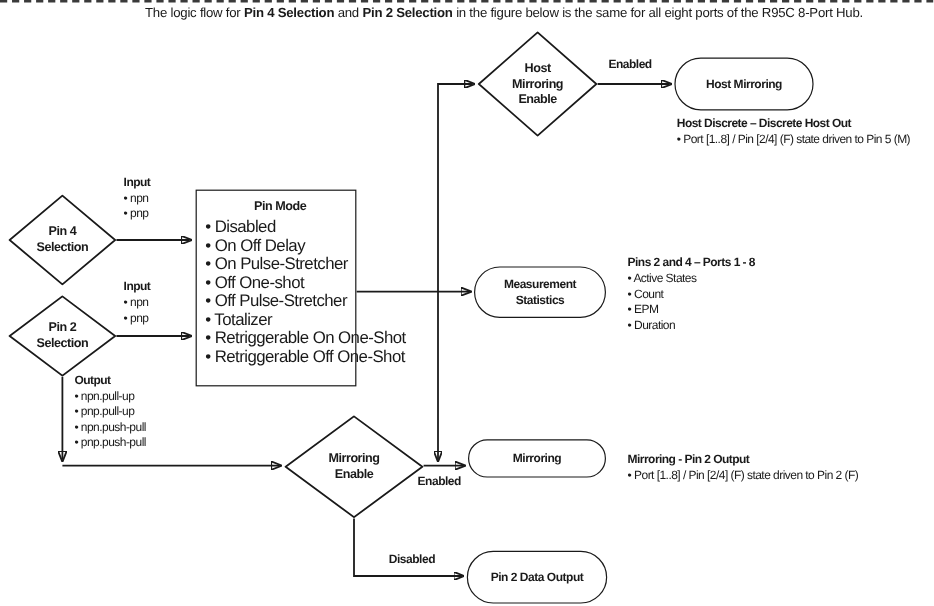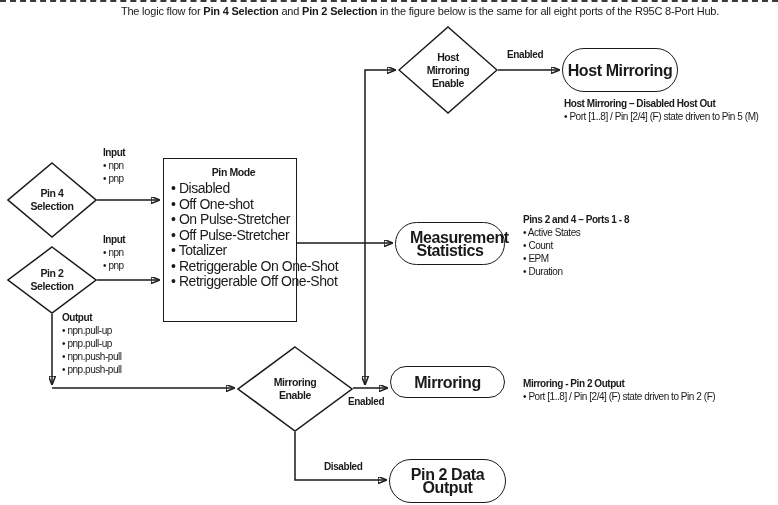--- a/index.html
+++ b/index.html
@@ -22,21 +22,21 @@
   .diamond polygon { fill:#ffffff; stroke:#1a1a1a; stroke-width:1.5; }
   .dlabel {
     position:absolute; inset:0; display:flex; align-items:center; justify-content:center;
     text-align:center; font-weight:bold; font-size:10.5px; line-height:13px; letter-spacing:-0.4px;
   }
   .dlabel span { display:inline-block; }
 
   .stadium {
     background:#ffffff; border:1.5px solid #1a1a1a; border-radius:22px;
     display:flex; align-items:center; justify-content:center; box-sizing:border-box;
-    font-weight:bold; font-size:16px; line-height:13px; letter-spacing:-0.4px; text-align:center;
+    font-weight:bold; font-size:10px; line-height:13px; letter-spacing:-0.4px; text-align:center;
   }
   .stadium span { display:inline-block; }
 
   .pin-mode-box {
     position:absolute; left:163px; top:158px; width:134px; height:164px; box-sizing:border-box;
     background:#ffffff; border:1.5px solid #1a1a1a; z-index:2; padding:6px 0 0 7px;
   }
   .pm-title { font-weight:bold; font-size:10.5px; letter-spacing:-0.4px; line-height:14px; margin-bottom:2px;text-align:center; }
   .pm-item  { font-size:14px; letter-spacing:-0.45px; line-height:15.5px; white-space:nowrap; }
 
@@ -123,22 +123,23 @@
     <span>Mirroring</span>
   </div>
 
   <div class="node stadium" style="left:389px; top:459px; width:117px; height:44px;">
     <span>Pin 2 Data Output</span>
   </div>
 
   <div class="pin-mode-box">
     <div class="pm-title">Pin Mode</div>
     <div class="pm-item">• Disabled</div>
+    <div class="pm-item">• On Off Delay</div>
+    <div class="pm-item">• On Pulse-Stretcher</div>
     <div class="pm-item">• Off One-shot</div>
-    <div class="pm-item">• On Pulse-Stretcher</div>
     <div class="pm-item">• Off Pulse-Stretcher</div>
     <div class="pm-item">• Totalizer</div>
     <div class="pm-item">• Retriggerable On One-Shot</div>
     <div class="pm-item">• Retriggerable Off One-Shot</div>
   </div>
 
   <div class="edge-label" style="left:507px; top:49px;">Enabled</div>
   <div class="edge-label" style="left:348px; top:396px;">Enabled</div>
   <div class="edge-label" style="left:300px; top:461px;margin-left:24px;">Disabled</div>
 
@@ -156,21 +157,21 @@
 
   <div class="ann" style="left:62px; top:311px;">
     <div class="ann-title">Output</div>
     <div class="ann-item">• npn.pull-up</div>
     <div class="ann-item">• pnp.pull-up</div>
     <div class="ann-item">• npn.push-pull</div>
     <div class="ann-item">• pnp.push-pull</div>
   </div>
 
   <div class="ann" style="left:564px; top:97px;">
-    <div class="ann-title">Host Mirroring – Disabled Host Out</div>
+    <div class="ann-title">Host Discrete – Discrete Host Out</div>
     <div class="ann-item">• Port [1..8] / Pin [2/4] (F) state driven to Pin 5 (M)</div>
   </div>
 
   <div class="ann" style="left:523px; top:213px;">
     <div class="ann-title">Pins 2 and 4 – Ports 1 - 8</div>
     <div class="ann-item">• Active States</div>
     <div class="ann-item">• Count</div>
     <div class="ann-item">• EPM</div>
     <div class="ann-item">• Duration</div>
   </div>

